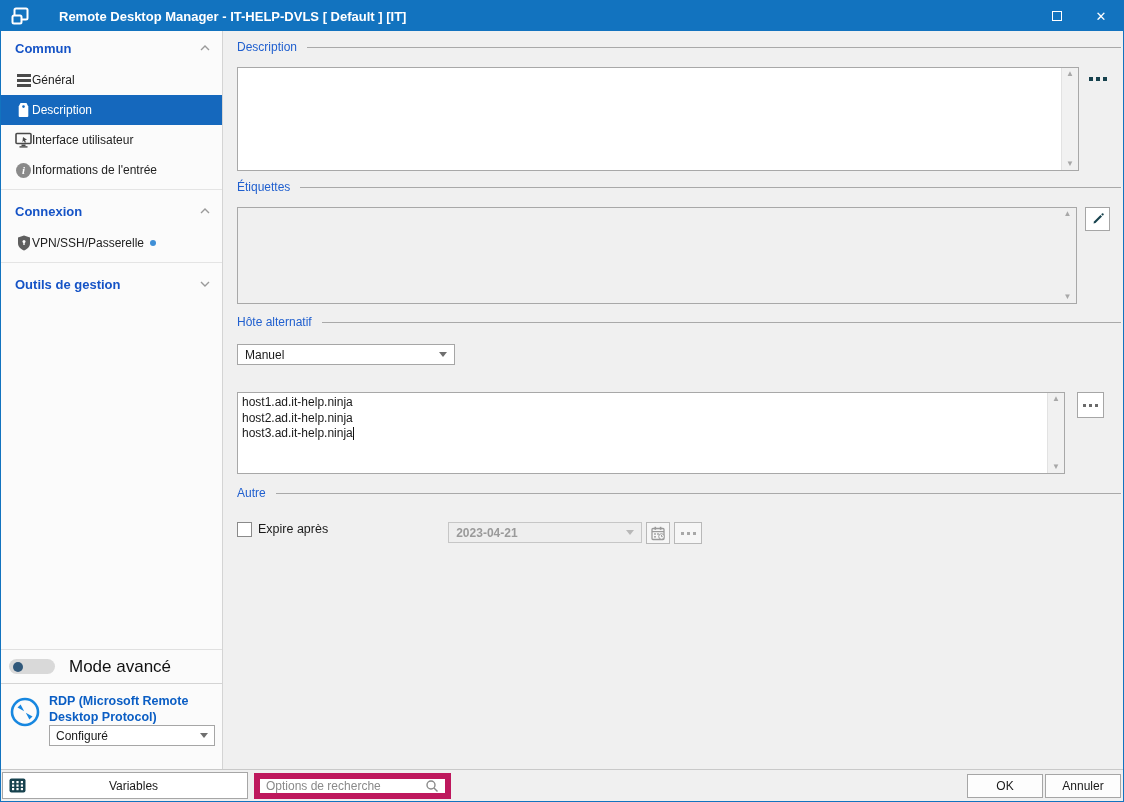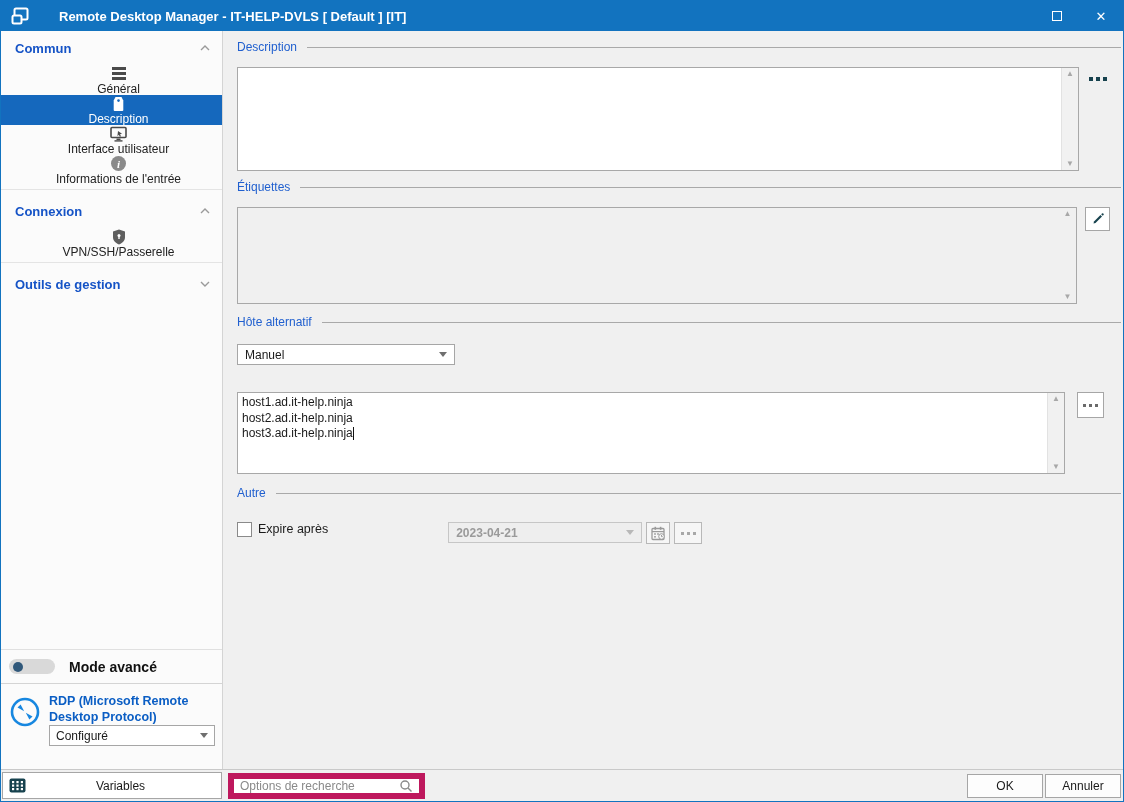--- a/index.html
+++ b/index.html
@@ -17,45 +17,45 @@
   .close-glyph { font-size:13px; line-height:1; }
 
   
   .body-row { flex:1; display:flex; min-height:0; }
   .sidebar { width:222px; flex:0 0 222px; background:#fbfbfb; border-right:1px solid #d4d4d4; display:flex; flex-direction:column; }
   .main { flex:1; background:#f0f0f0; padding:0 2px 0 14px; position:relative; }
 
   
   .side-section-header { display:flex; align-items:center; padding:0 12px 0 14px; height:34px; }
   .side-section-header .hdr-label { color:#1553c6; font-weight:bold; font-size:13px; flex:1; }
-  .side-item { display:flex; align-items:center; height:30px; padding-left:14px; cursor:default;flex-direction:column; }
+  .side-item { display:flex; align-items:center; height:30px; padding-left:14px; cursor:default; }
   .side-item .lbl { font-size:12px; color:#222; }
   .side-item.selected { background:#1568bd; }
   .side-item.selected .lbl { color:#fff; }
   .side-sep { height:1px; background:#e4e4e4; margin:4px 0; }
   .icon16 { width:17px; height:17px; display:flex; align-items:center; justify-content:center; flex:0 0 17px; }
   .hamburger { display:flex; flex-direction:column; gap:2px; width:14px; }
   .hamburger i { height:3px; background:#4a4a4a; display:block; }
   .info-circle { width:15px; height:15px; border-radius:50%; background:#8a8a8a; color:#fff; font-family:"Liberation Serif",serif; font-weight:bold; font-style:italic; font-size:11px; display:flex; align-items:center; justify-content:center; }
   .blue-dot { width:6px; height:6px; border-radius:50%; background:#3f8fd6; margin-left:6px; }
   .side-spacer { flex:1; }
 
   .advanced-row { border-top:1px solid #e0e0e0; height:34px; display:flex; align-items:center; padding-left:8px; gap:14px; }
   .toggle { width:46px; height:15px; border-radius:8px; background:#d9d9d9; position:relative; }
   .toggle .knob { position:absolute; left:4px; top:2.5px; width:10px; height:10px; border-radius:50%; background:#30587a; }
-  .advanced-label { font-weight:bold; font-size:14px; color:#111; }
+  .advanced-label { font-weight:normal; font-size:17px; color:#111; }
 
   .proto-panel { border-top:1px solid #d4d4d4; padding:10px 10px 12px 8px; display:flex; gap:8px; height:86px; }
   .proto-right { flex:1; }
   .proto-title { color:#0b5ec4; font-weight:bold; font-size:12.5px; line-height:1.25; }
   .proto-select { width:166px; height:21px; background:#fff; border:1px solid #a6a6a6; display:flex; align-items:center; padding:0 6px; justify-content:space-between; }
 
   
   .bottombar { flex:0 0 32px; border-top:1px solid #c9c9c9; background:#f0f0f0; display:flex; align-items:center; }
-  .variables-btn { width:220px; height:27px; margin:0 0 0 1px; background:#fff; border:1px solid #a6a6a6; display:flex; align-items:center; padding:0 6px; }
+  .variables-btn { width:246px; height:27px; margin:0 0 0 1px; background:#fff; border:1px solid #a6a6a6; display:flex; align-items:center; padding:0 6px; }
   .variables-btn .vlabel { flex:1; text-align:center; }
   .search-box { width:197px; height:26px; margin-left:6px; background:#fff; border:6px solid #be185d; display:flex; align-items:center; padding:0 6px; }
   .search-box input { border:none; outline:none; flex:1; font-family:"Liberation Sans",sans-serif; font-size:12px; color:#333; background:transparent; }
   .search-box input::placeholder { color:#8a8a8a; }
   .bottom-spacer { flex:1; }
   .dlg-btn { width:76px; height:24px; background:#fdfdfd; border:1px solid #a6a6a6; display:flex; align-items:center; justify-content:center; margin-right:2px; font-size:12px; }
 
   
   .group-header { display:flex; align-items:center; gap:10px; }
   .group-header .glabel { color:#2160cf; font-size:12px; white-space:nowrap; }

